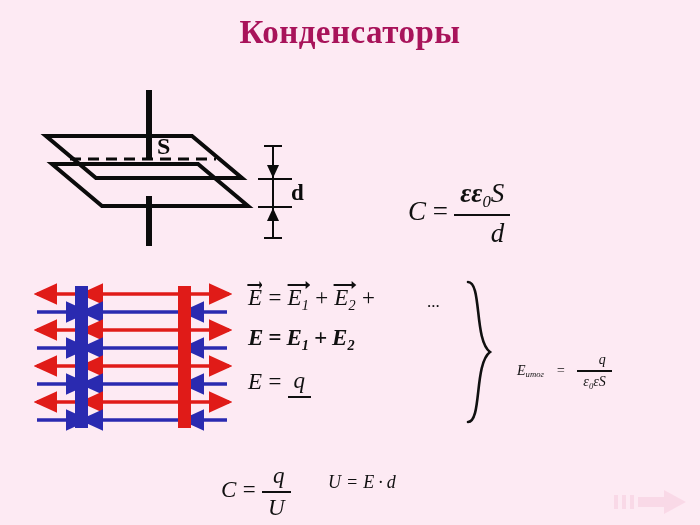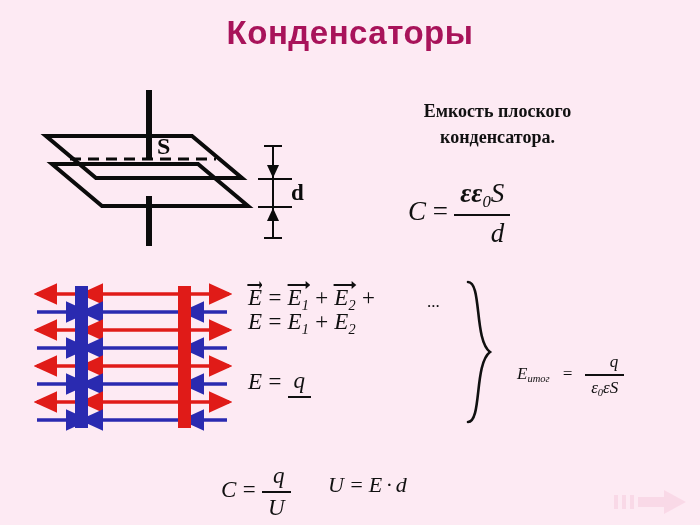--- a/index.html
+++ b/index.html
@@ -21,21 +21,21 @@
     height: 525px;
   }
 
   
   .title {
     position: absolute;
     left: 0;
     top: 14px;
     width: 700px;
     text-align: center;
-    font-family: Liberation Sans, sans-serif;
+    font-family: Liberation Serif, serif;
     font-weight: bold;
     font-size: 33px;
     color: #a8135a;
     letter-spacing: 0.5px;
   }
 
   
   .subtitle {
     position: absolute;
     left: 360px;
@@ -148,22 +148,23 @@
   #eq-vector {
     position: absolute;
     left: 248px;
     top: 283px;
     font-size: 23px;
     text-align: center;
   }
   #eq-scalar {
     position: absolute;
     left: 248px;
-    top: 309px;
+    top: 325px;
     font-size: 23px;
+    font-weight: bold;
   }
   #eq-single {
     position: absolute;
     left: 248px;
     top: 368px;
     font-size: 23px;
   }
   #ellipsis {
     position: absolute;
     left: 427px;
@@ -178,58 +179,54 @@
     position: absolute;
     left: 462px;
     top: 278px;
     width: 40px;
     height: 148px;
   }
   #eq-total {
     position: absolute;
     left: 517px;
     top: 352px;
-    font-size: 17px;
+    font-size: 14px;
   }
 
   
   #eq-cq {
     position: absolute;
     left: 221px;
     top: 463px;
     font-size: 23px;
   }
   #eq-ued {
     position: absolute;
     left: 328px;
     top: 472px;
-    font-size: 22px;
+    font-size: 18px;
   }
 
   
   #watermark {
     position: absolute;
     left: 612px;
     top: 486px;
     width: 80px;
     height: 32px;
     opacity: 0.5;
   }
 </style>
 </head>
 <body>
 
 <div id="slide">
 
   <div class="title">Конденсаторы</div>
 
-  <div class="subtitle">
-    <span>Емкость плоского</span><br>
-    <span>конденсатора.</span>
-  </div>
 
   <div id="plate-diagram">
     <svg width="300" height="180" viewBox="0 0 300 180">
 
       <line x1="119" y1="2" x2="119" y2="72" stroke="#0b0b0b" stroke-width="6"></line>
       <line x1="119" y1="108" x2="119" y2="158" stroke="#0b0b0b" stroke-width="6"></line>
 
       <polygon points="22,76 168,76 218,118 72,118" fill="none" stroke="#0b0b0b" stroke-width="4"></polygon>
 
       <polygon points="16,48 162,48 212,90 66,90" fill="none" stroke="#0b0b0b" stroke-width="4"></polygon>

